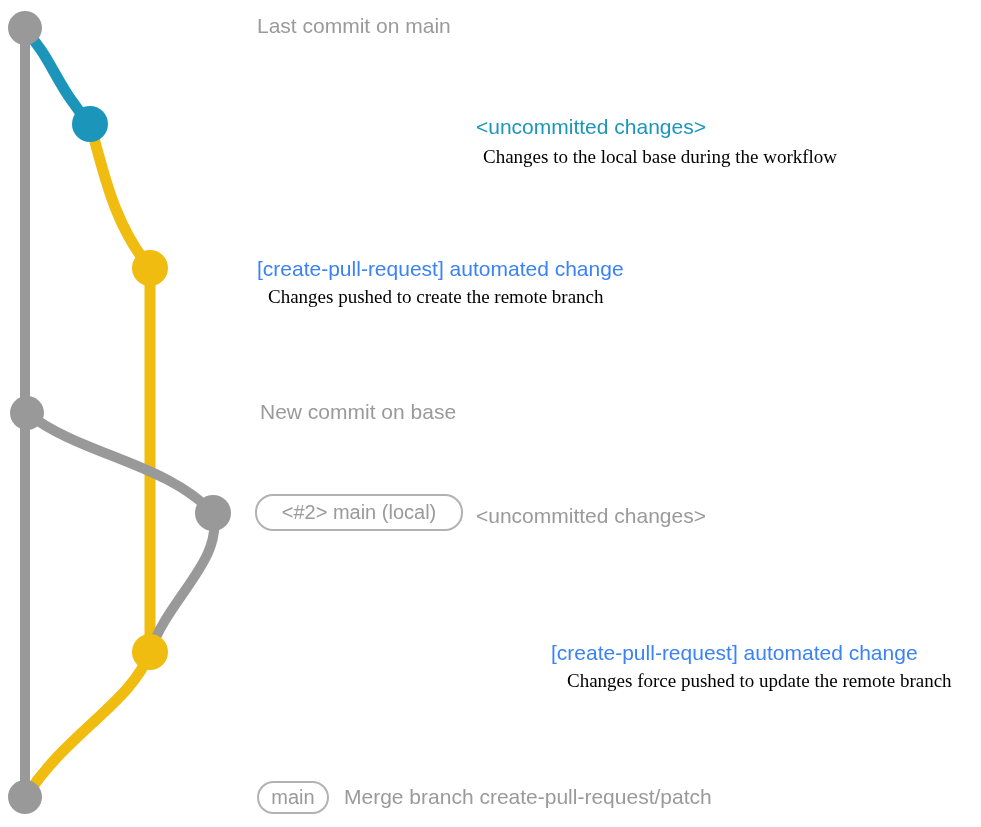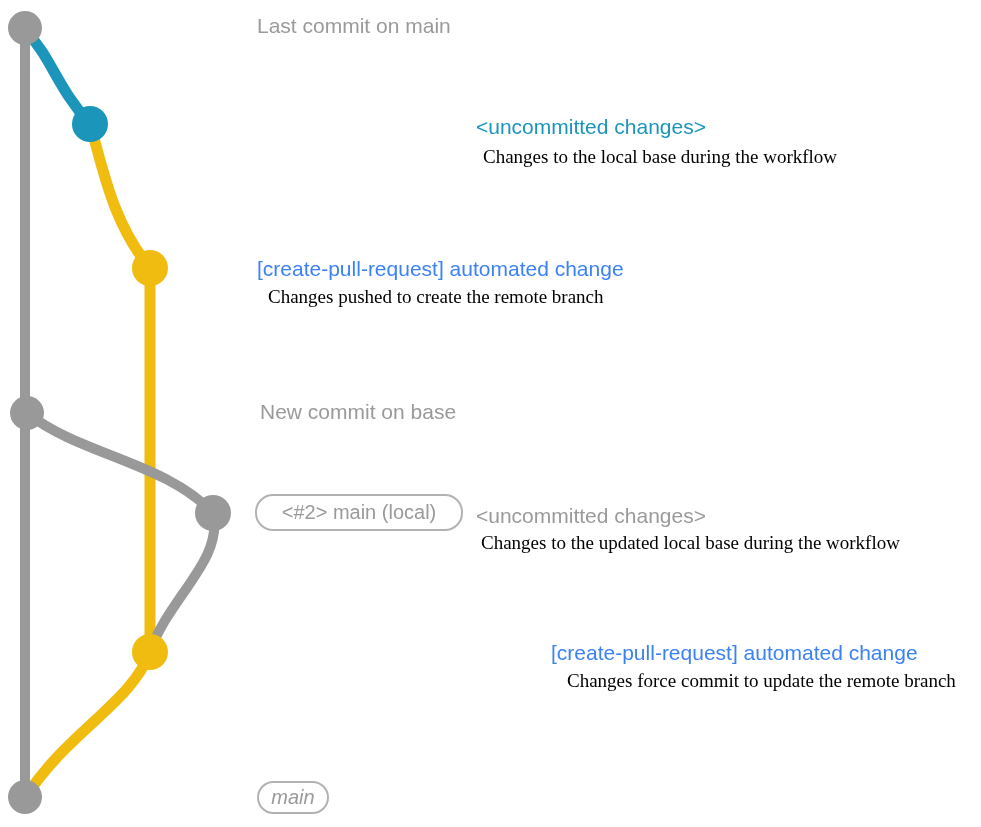--- a/index.html
+++ b/index.html
@@ -74,22 +74,22 @@
 
   <div class="lbl sans-21 yellow-c" style="left:257px; top:256px;">[create-pull-request] automated change</div>
   <div class="lbl serif-desc" style="left:268px; top:286px;">Changes pushed to create the remote branch</div>
 
   <div class="lbl sans-21 gray-c" style="left:260px; top:399px;">New commit on base</div>
 
   <div class="tagbox gray-b gray-c" style="left:255px; top:494px; width:208px; height:37px; border-radius:18px;">
     <span>&lt;#2&gt; main (local)</span>
   </div>
   <div class="lbl sans-21 gray-c" style="left:476px; top:503px;">&lt;uncommitted changes&gt;</div>
-  <div class="lbl serif-desc" style="left:481px; top:532px;">Changes to the updated local base during the workflow</div>
 
   <div class="lbl sans-21 yellow-c" style="left:551px; top:640px;">[create-pull-request] automated change</div>
-  <div class="lbl serif-desc" style="left:567px; top:670px;">Changes force commit to update the remote branch</div>
+  <div class="lbl serif-desc" style="left:567px; top:670px;">Changes force pushed to update the remote branch</div>
 
-  <div class="tagbox gray-b gray-c" style="left:257px; top:781px; width:72px; height:33px; border-radius:17px;font-style:italic;">
+  <div class="tagbox gray-b gray-c" style="left:257px; top:781px; width:72px; height:33px; border-radius:17px;">
     <span>main</span>
   </div>
+  <div class="lbl sans-21 gray-c" style="left:344px; top:784px;">Merge branch create-pull-request/patch</div>
 
 </div>
 
 </body></html>

